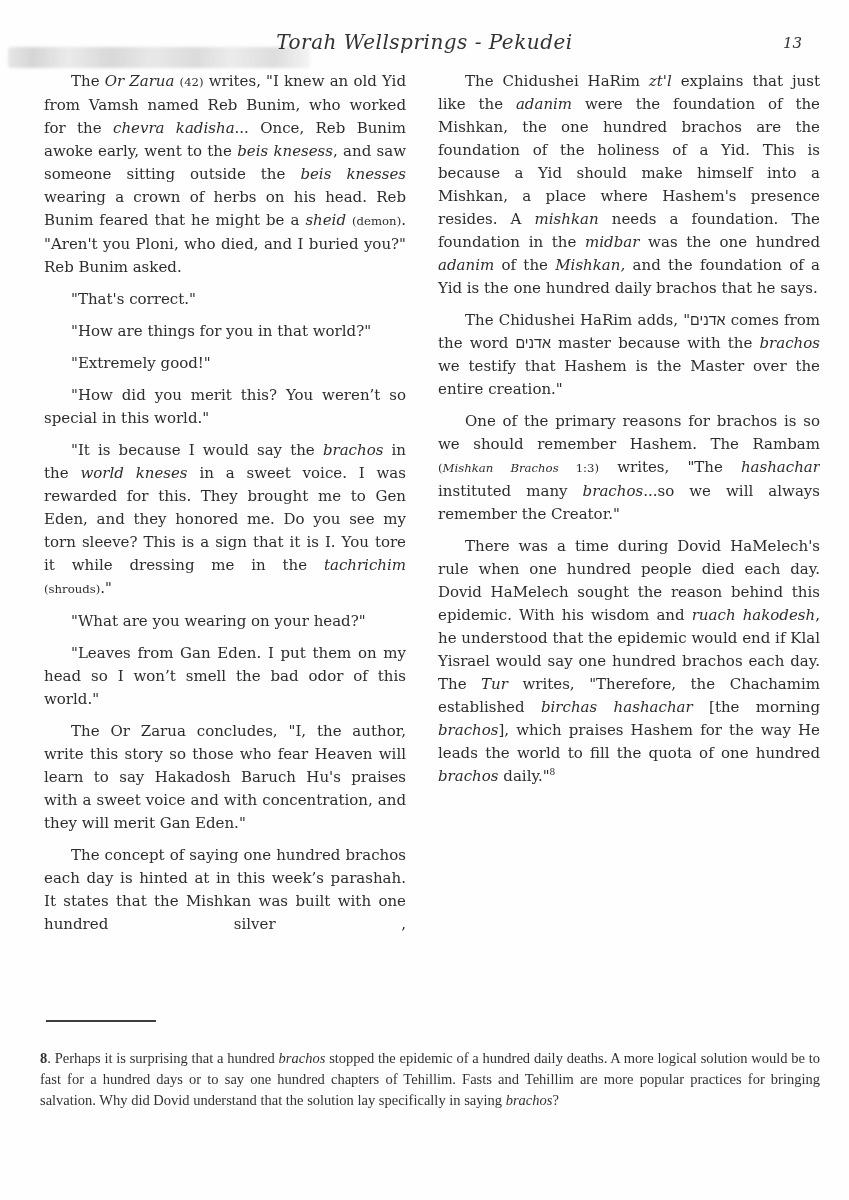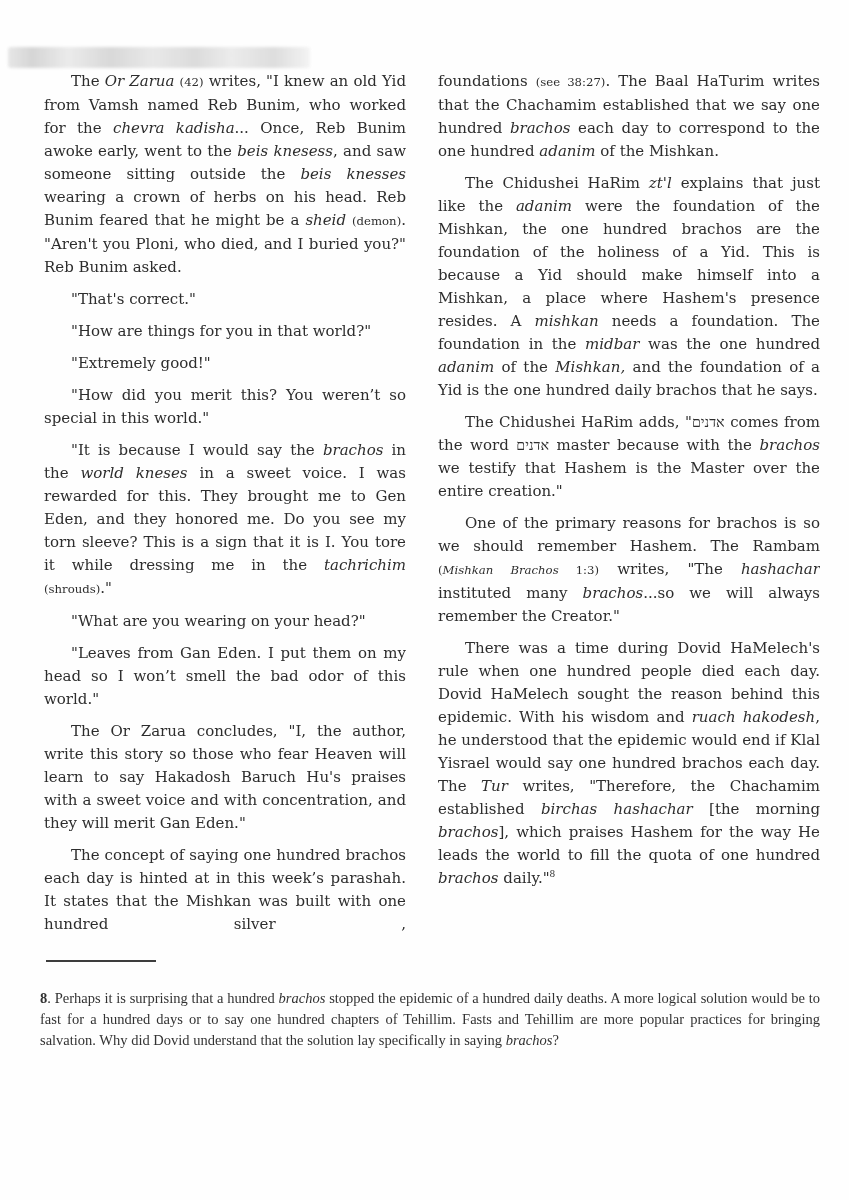--- a/index.html
+++ b/index.html
@@ -42,60 +42,63 @@
     font-size:15px;line-height:23px;
     text-align:justify;
     text-indent:27px;
   }
   .col p.no-indent{text-indent:0;}
   .col p.force-last{text-align-last:justify;}
   .i{font-style:italic;}
   .b{font-weight:bold;}
   .sm{font-size:0.78em;}
   .sup{vertical-align:super;font-size:0.6em;line-height:0;}
-  .he{font-family:Liberation Serif, serif;font-size:0.95em;}
+  .he{font-family:Liberation Sans, sans-serif;font-size:0.95em;}
   footer{
-    position:absolute;top:950px;left:40px;right:29px;
+    position:absolute;top:1010px;left:40px;right:29px;
   }
   .fn-rule{
     width:110px;height:0;
     border-top:2px solid #3d3d3d;
     margin:10px 0 26px 6px;
   }
   .fn{
     margin:0 0 11px 0;
     font-family:"Liberation Serif",serif;
     font-size:14.5px;line-height:21px;
     text-align:justify;color:#323232;
   }
 </style>
 </head>
 <body>
 
 <div class="page">
 
   <div class="artifact"></div>
 
+  <header>
+    <span class="title">Torah Wellsprings - Pekudei</span>
+    <span class="pageno">13</span>
+  </header>
 
   <main>
     <section class="col left">
       <p>The <span class="i">Or Zarua</span> <span class="sm">(42)</span> writes, "I knew an old Yid from Vamsh named Reb Bunim, who worked for the <span class="i">chevra kadisha</span>... Once, Reb Bunim awoke early, went to the <span class="i">beis knesess</span>, and saw someone sitting outside the <span class="i">beis knesses</span> wearing a crown of herbs on his head. Reb Bunim feared that he might be a <span class="i">sheid</span> <span class="sm">(demon)</span>. "Aren't you Ploni, who died, and I buried you?" Reb Bunim asked.</p>
       <p>"That's correct."</p>
       <p>"How are things for you in that world?"</p>
       <p>"Extremely good!"</p>
       <p>"How did you merit this? You weren’t so special in this world."</p>
       <p>"It is because I would say the <span class="i">brachos</span> in the <span class="i">world kneses</span> in a sweet voice. I was rewarded for this. They brought me to Gen Eden, and they honored me. Do you see my torn sleeve? This is a sign that it is I. You tore it while dressing me in the <span class="i">tachrichim</span> <span class="sm">(shrouds)</span>."</p>
       <p>"What are you wearing on your head?"</p>
       <p>"Leaves from Gan Eden. I put them on my head so I won’t smell the bad odor of this world."</p>
       <p>The Or Zarua concludes, "I, the author, write this story so those who fear Heaven will learn to say Hakadosh Baruch Hu's praises with a sweet voice and with concentration, and they will merit Gan Eden."</p>
       <p class="force-last">The concept of saying one hundred brachos each day is hinted at in this week’s parashah. It states that the Mishkan was built with one hundred silver ,</p>
     </section>
 
     <section class="col right">
-      <p class="no-indent">foundations <span class="sm">(see 38:27)</span>. The Baal HaTurim writes that the Chachamim established that we say one hundred <span class="i">brachos</span> each day to correspond to the one hundred <span class="i">adanim</span> of the Mishkan.</p>
       <p>The Chidushei HaRim <span class="i">zt'l</span> explains that just like the <span class="i">adanim</span> were the foundation of the Mishkan, the one hundred brachos are the foundation of the holiness of a Yid. This is because a Yid should make himself into a Mishkan, a place where Hashem's presence resides. A <span class="i">mishkan</span> needs a foundation. The foundation in the <span class="i">midbar</span> was the one hundred <span class="i">adanim</span> of the <span class="i">Mishkan,</span> and the foundation of a Yid is the one hundred daily brachos that he says.</p>
       <p>The Chidushei HaRim adds, "<span class="he">אדנים</span> comes from the word <span class="he">אדנים</span> master because with the <span class="i">brachos</span> we testify that Hashem is the Master over the entire creation."</p>
       <p>One of the primary reasons for brachos is so we should remember Hashem. The Rambam <span class="sm">(</span><span class="sm i">Mishkan Brachos</span><span class="sm"> 1:3)</span> writes, "The <span class="i">hashachar</span> instituted many <span class="i">brachos</span>...so we will always remember the Creator."</p>
       <p>There was a time during Dovid HaMelech's rule when one hundred people died each day. Dovid HaMelech sought the reason behind this epidemic. With his wisdom and <span class="i">ruach hakodesh</span>, he understood that the epidemic would end if Klal Yisrael would say one hundred brachos each day. The <span class="i">Tur</span> writes, "Therefore, the Chachamim established <span class="i">birchas hashachar</span> [the morning <span class="i">brachos</span>], which praises Hashem for the way He leads the world to fill the quota of one hundred <span class="i">brachos</span> daily."<span class="sup">8</span></p>
     </section>
   </main>
 
   <footer>
     <div class="fn-rule"></div>
     <p class="fn"><span class="b">8</span>. Perhaps it is surprising that a hundred <span class="i">brachos</span> stopped the epidemic of a hundred daily deaths. A more logical solution would be to fast for a hundred days or to say one hundred chapters of Tehillim. Fasts and Tehillim are more popular practices for bringing salvation. Why did Dovid understand that the solution lay specifically in saying <span class="i">brachos</span>?</p>

